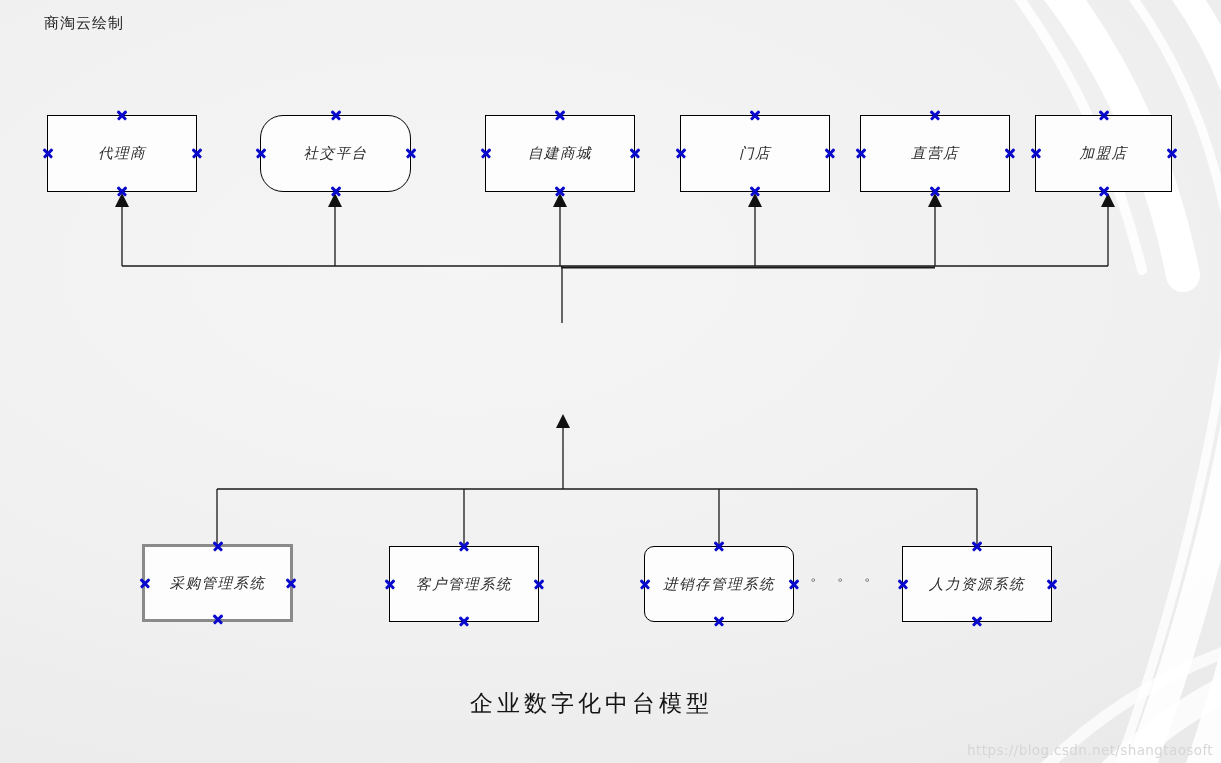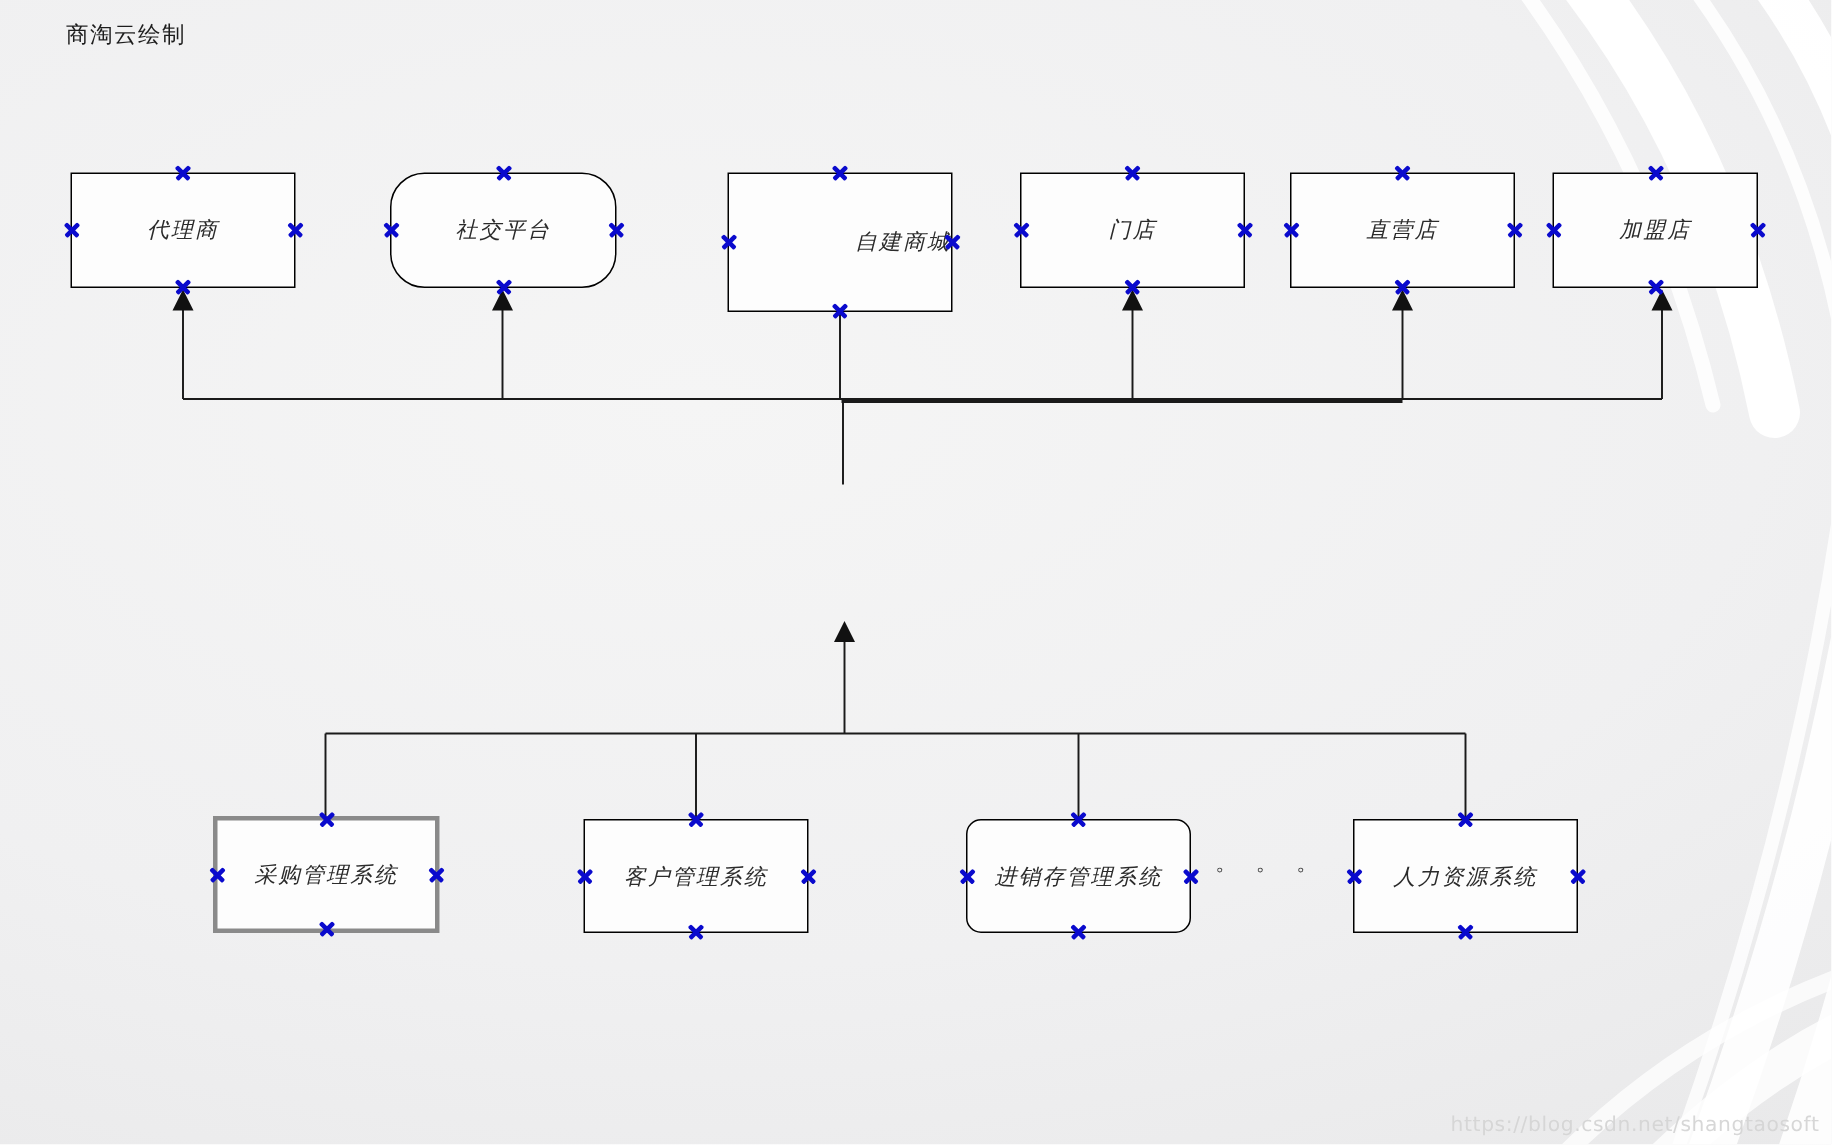--- a/index.html
+++ b/index.html
@@ -8,21 +8,21 @@
   .canvas{position:relative;width:1221px;height:763px;overflow:hidden;
           background:radial-gradient(ellipse 130% 110% at 38% 35%, #f5f5f5 0%, #f0f0f1 45%, #e9e9ea 75%, #e3e3e4 100%);}
   svg.layer{position:absolute;left:0;top:0;z-index:0;}
   svg#connectors{z-index:2;}
   .node{position:absolute;z-index:3;background:#fdfdfd;border:1px solid #000;
         display:flex;align-items:center;justify-content:center;box-sizing:border-box;}
   .node .nlabel{font-size:14.5px;color:#2b2b2b;letter-spacing:1.5px;font-style:italic;}
   
   #n-top-1{left:47px;top:115px;width:150px;height:77px;}
   #n-top-2{left:260px;top:115px;width:151px;height:77px;border-radius:23px;}
-  #n-top-3{left:485px;top:115px;width:150px;height:93px;justify-content:flex-end;}
+  #n-top-3{left:485px;top:115px;width:150px;height:77px;}
   #n-top-4{left:680px;top:115px;width:150px;height:77px;}
   #n-top-5{left:860px;top:115px;width:150px;height:77px;}
   #n-top-6{left:1035px;top:115px;width:137px;height:77px;}
   #n-mid  {left:365px;top:324px;width:397px;height:89px;}
   #n-bot-1{left:142px;top:544px;width:151px;height:78px;border:3px solid #8a8a8a;}
   #n-bot-2{left:389px;top:546px;width:150px;height:76px;}
   #n-bot-3{left:644px;top:546px;width:150px;height:76px;border-radius:10px;}
   #n-bot-4{left:902px;top:546px;width:150px;height:76px;}
   
   .handle{position:absolute;width:12px;height:12px;z-index:4;}
@@ -160,16 +160,17 @@
   <div class="node" id="n-bot-4">
     <span class="nlabel">人力资源系统</span>
     <span class="handle h-top"></span>
     <span class="handle h-bottom"></span>
     <span class="handle h-left"></span>
     <span class="handle h-right"></span>
   </div>
 
   <div class="dots">。。。</div>
 
+  <div class="title">企业数字化中台模型</div>
 
   <div class="watermark">https://blog.csdn.net/shangtaosoft</div>
 
 </div>
 
 </body></html>

